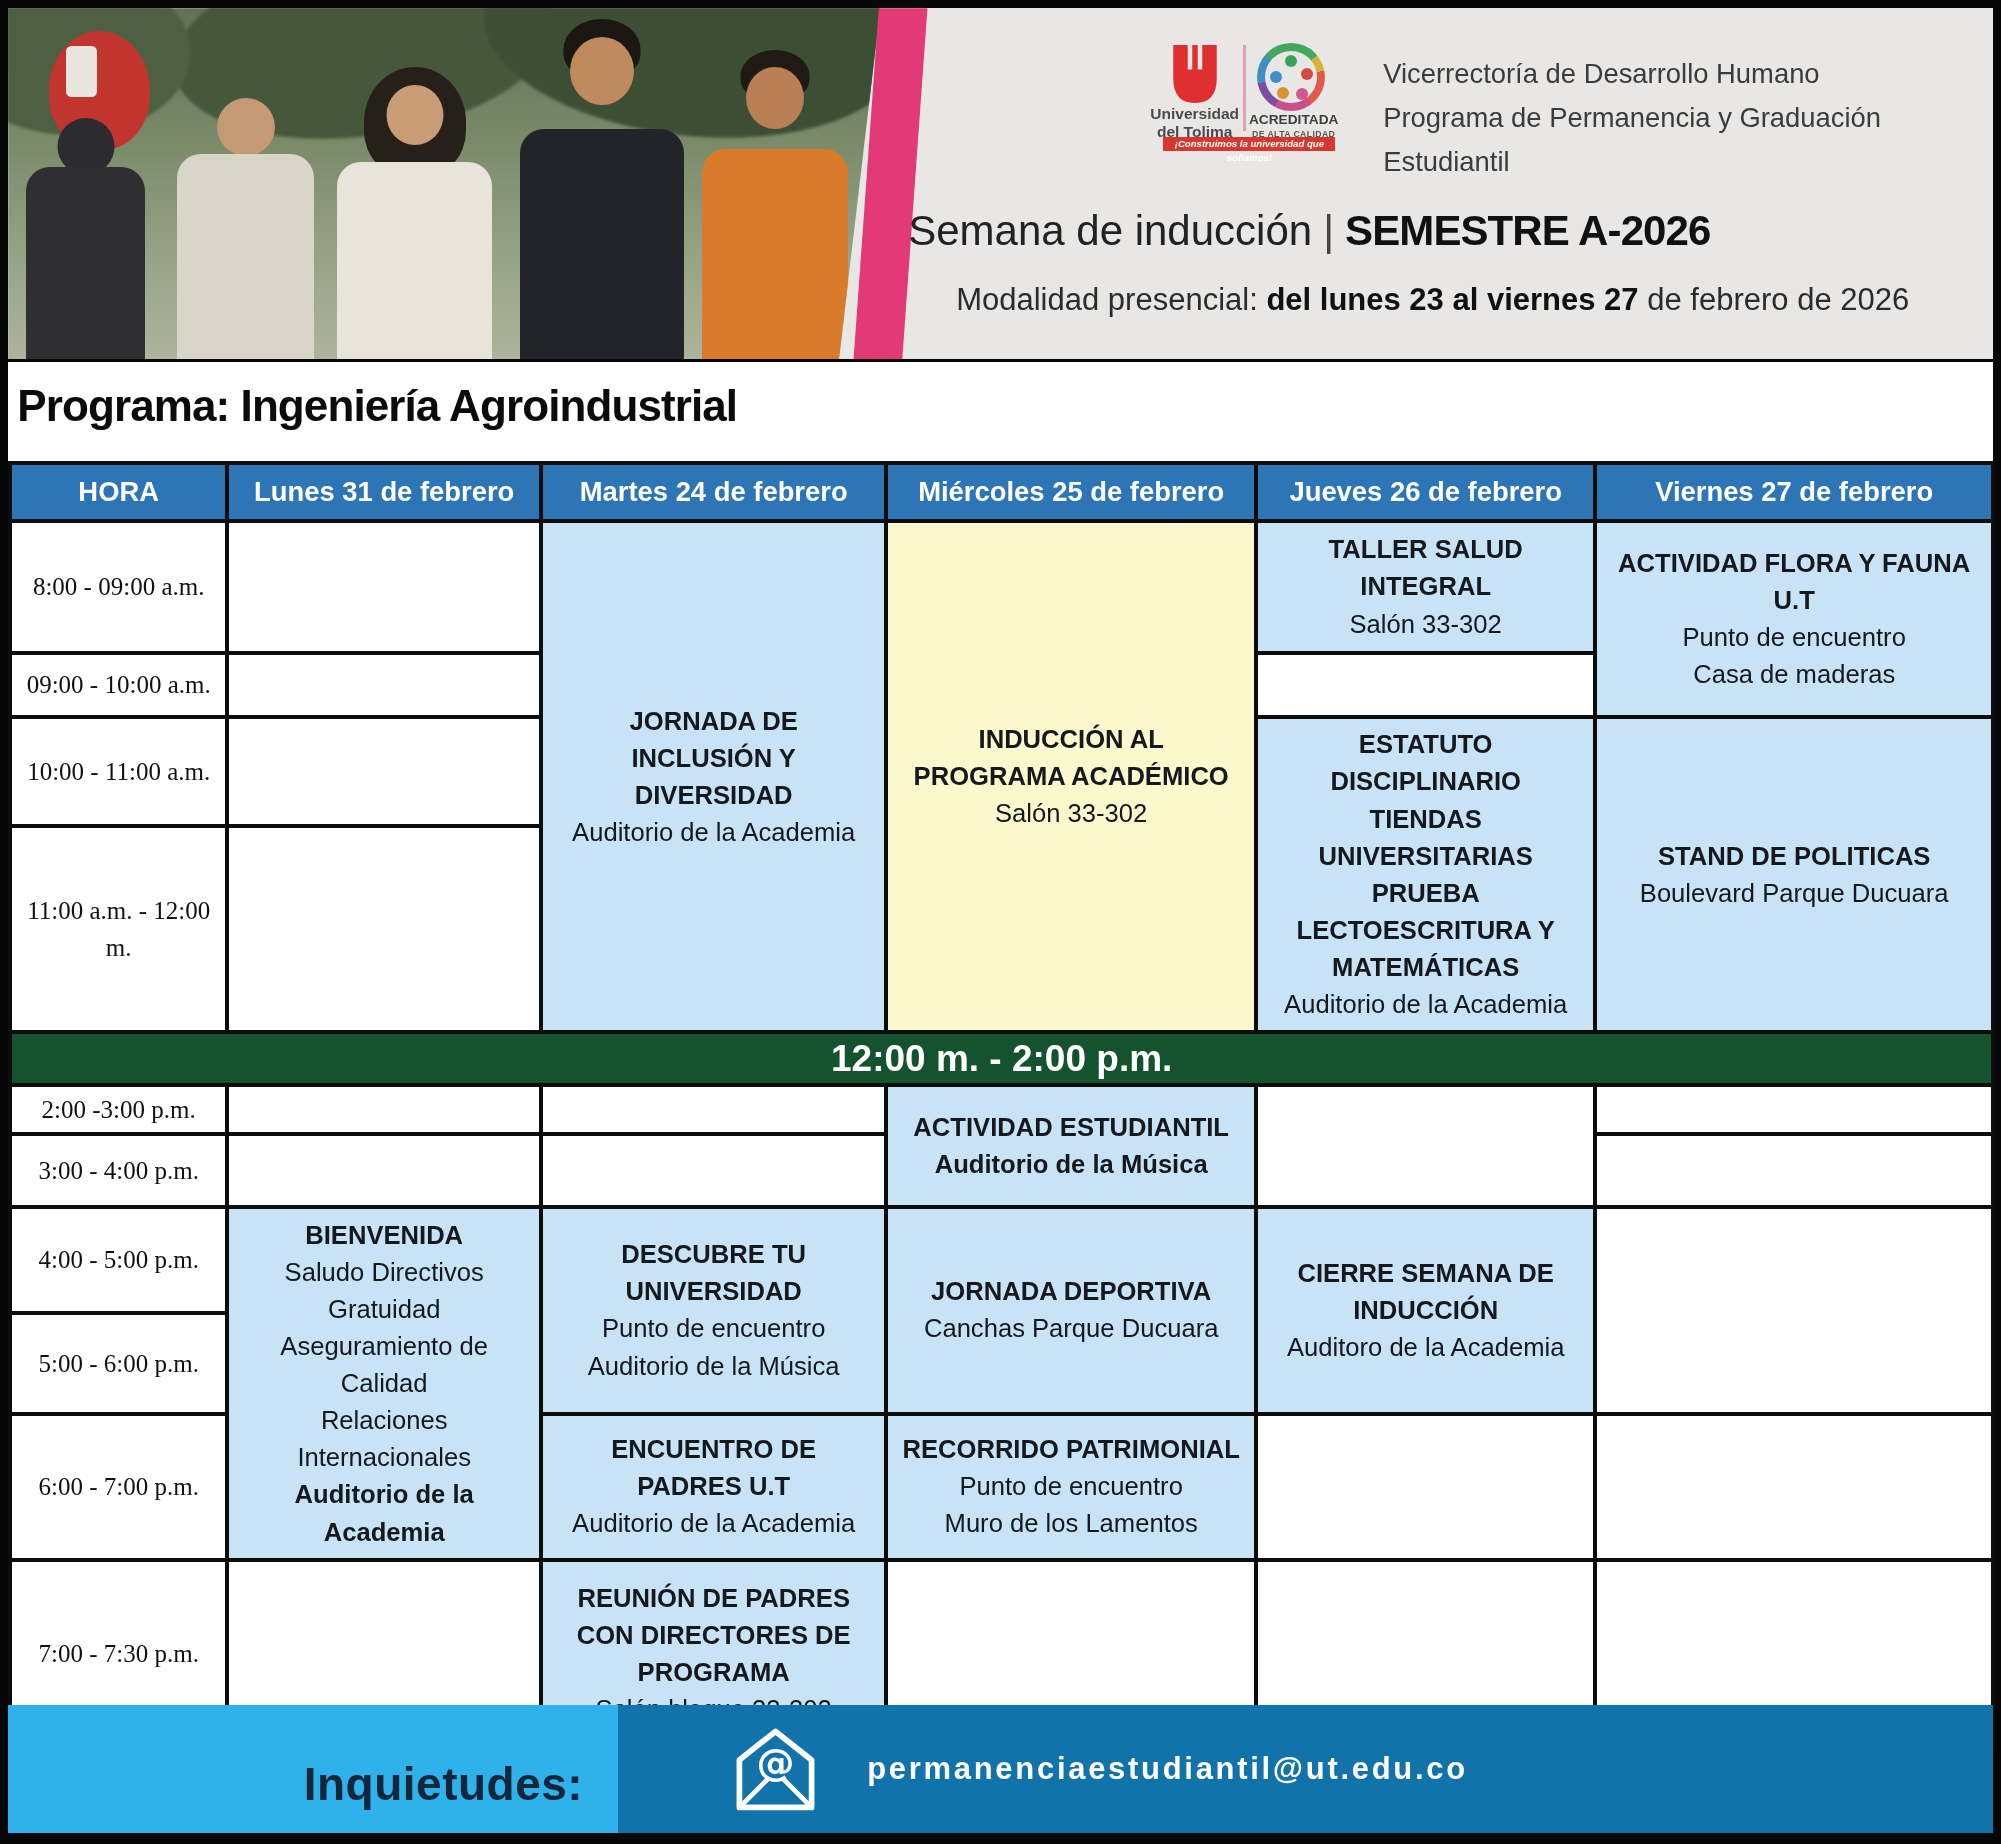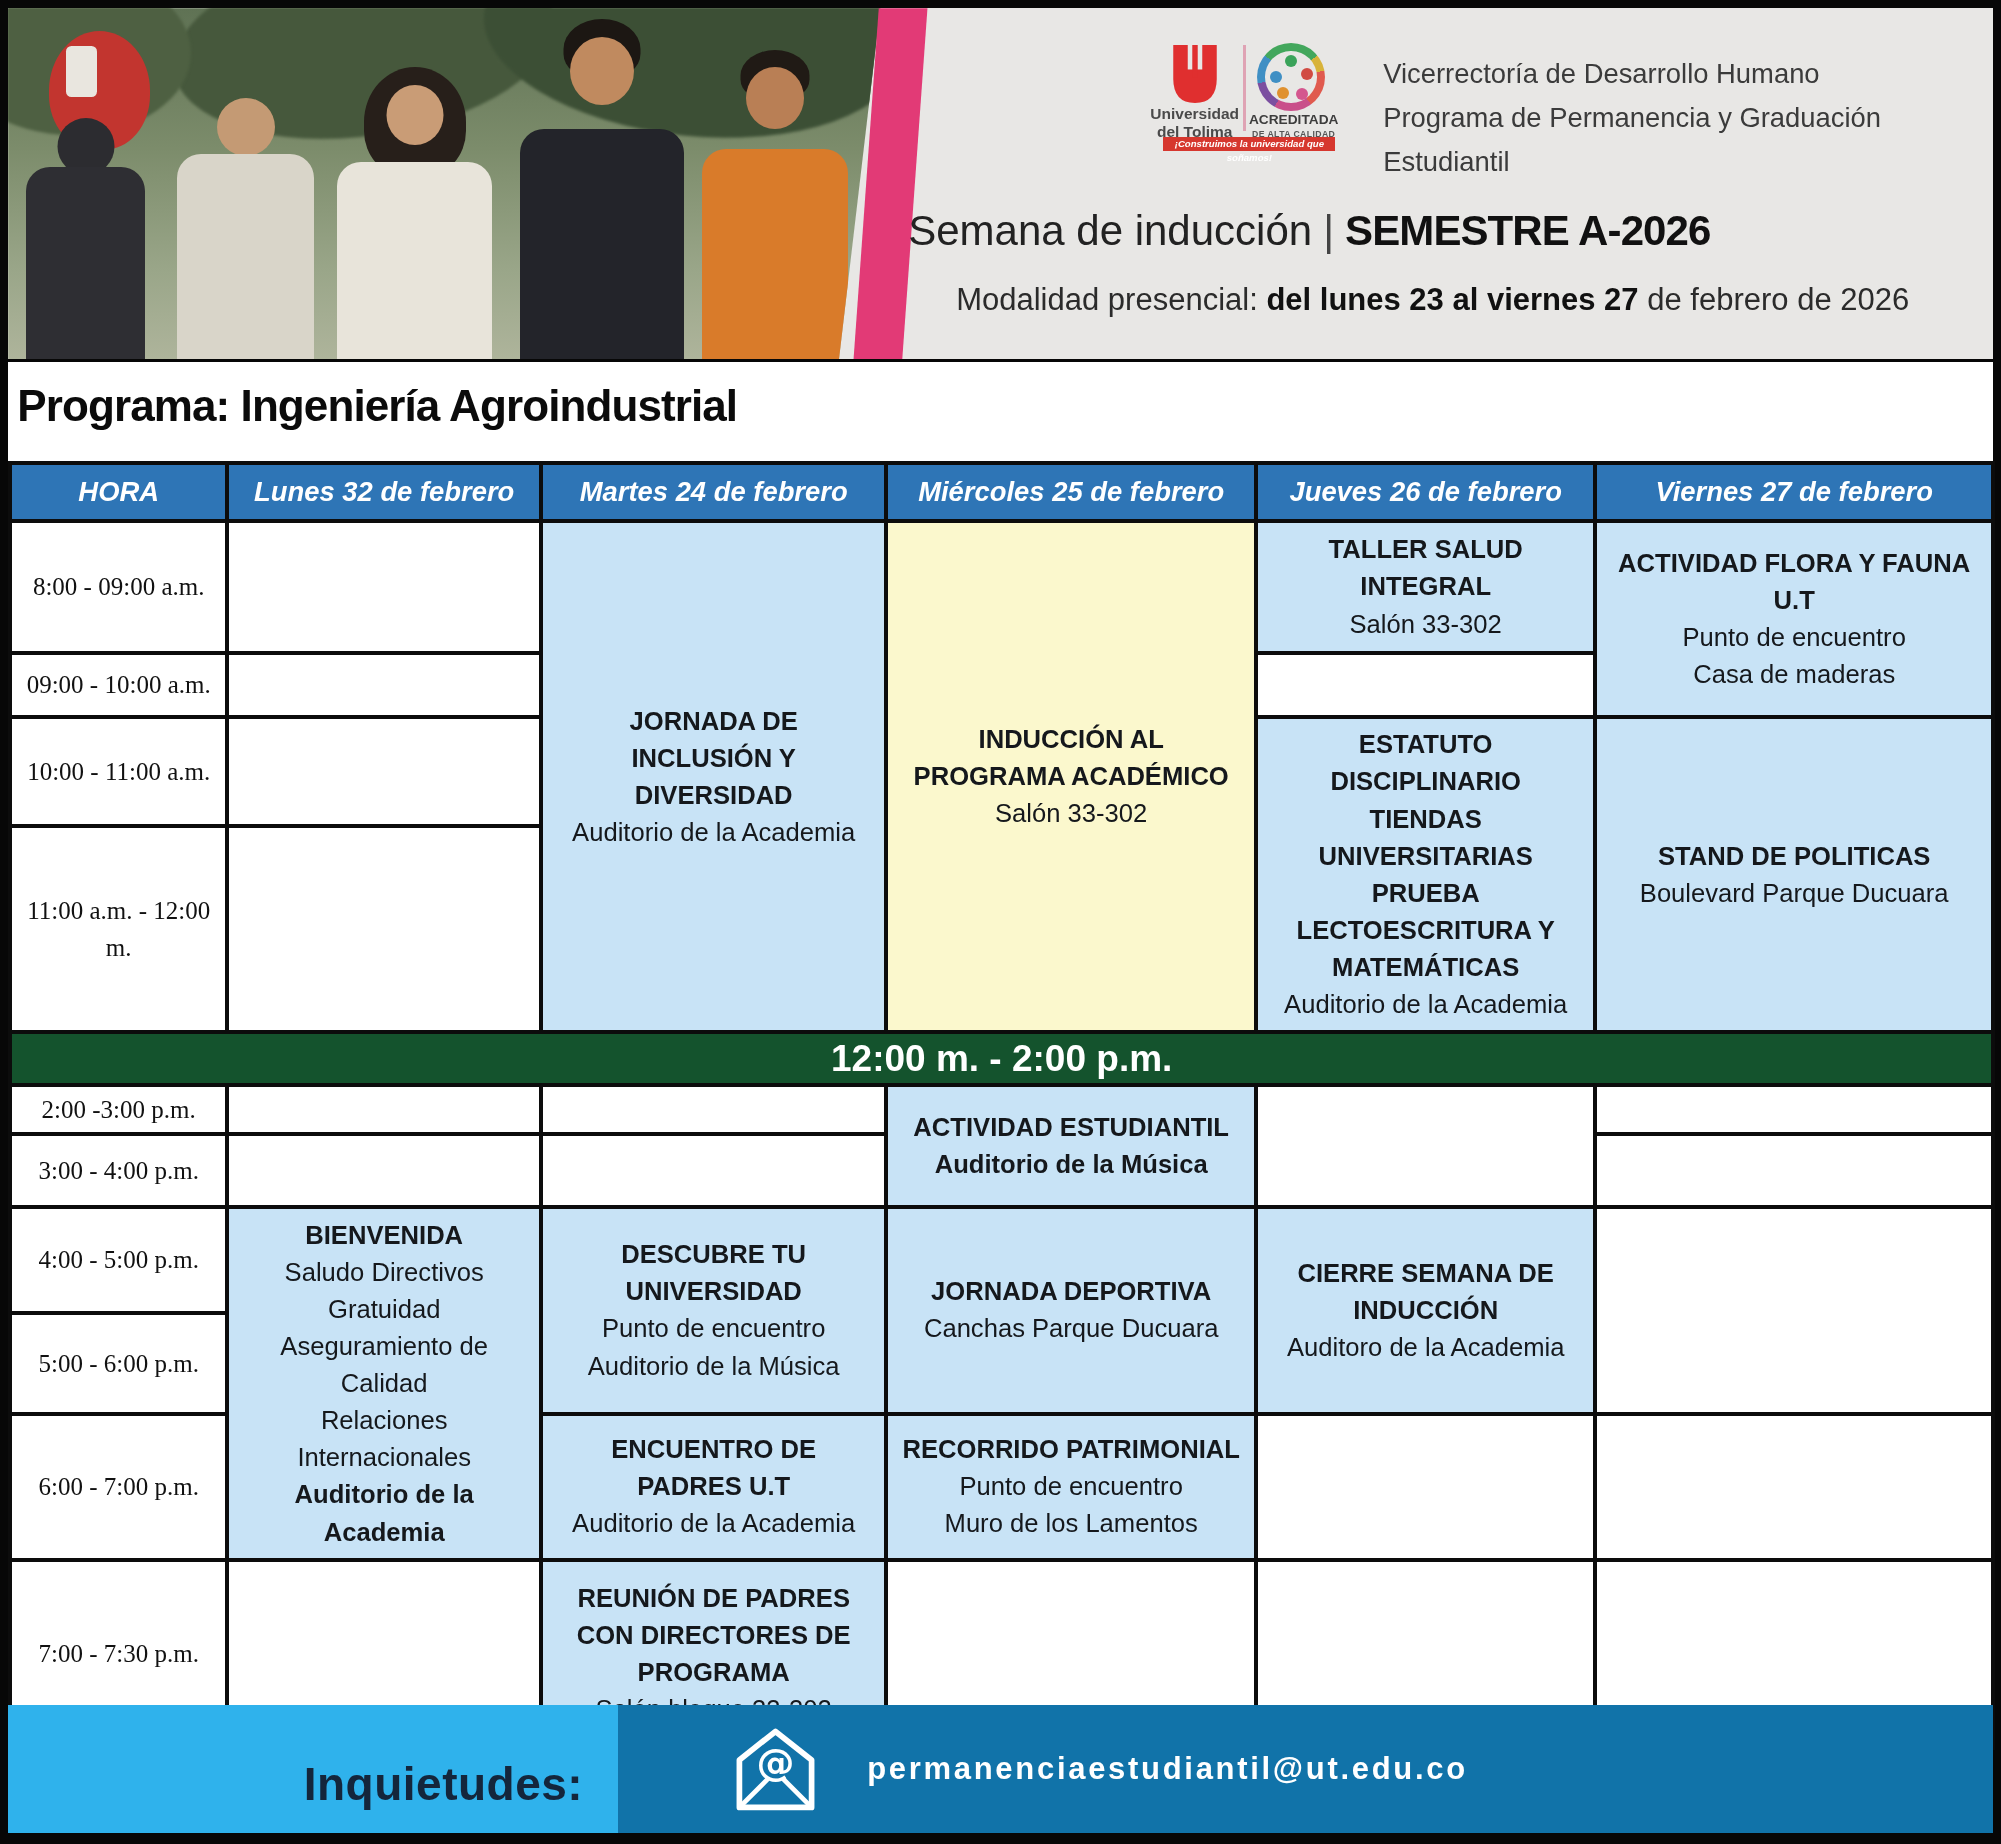--- a/index.html
+++ b/index.html
@@ -57,21 +57,21 @@
 
   
   .program-band{position:absolute;left:8.2px;top:362px;width:1985px;height:99px;background:#fff;}
   .program-band h1{margin:0;padding-left:9.1px;font-size:44px;font-weight:800;color:#0b0b0b;
                    line-height:88px;letter-spacing:-0.9px;}
 
   
   table.schedule{position:absolute;left:8.2px;top:461px;width:1985px;border-collapse:collapse;
                  table-layout:fixed;background:#fff;}
   table.schedule th,table.schedule td{border:4.6px solid #0c0c0c;overflow:hidden;}
-  th.dayhead{background:#2E75B6;color:#fff;font-size:27.4px;font-weight:bold;text-align:center;padding:3.7px 1.8px;font-style:italic;}
+  th.dayhead{background:#2E75B6;color:#fff;font-size:27.4px;font-weight:bold;text-align:center;padding:3.7px 1.8px;}
   td.time{font-size:25px;color:#111;text-align:center;background:#fff;padding:3.7px 7.3px;line-height:1.5;font-family:Liberation Serif, serif;}
   td.empty{background:#fff;}
   td.ev{text-align:center;vertical-align:middle;padding:7.3px 12.8px;color:#15181c;}
   td.blue{background:#C8E3F6;}
   td.yellow{background:#FBF8CD;}
   .ev .t{font-weight:bold;font-size:25.6px;line-height:1.45;}
   .ev .l{font-size:25.6px;line-height:1.45;}
   td.band{background:#14532d;color:#fff;font-weight:bold;font-size:37px;text-align:center;padding:1.8px;}
 
   
@@ -173,21 +173,21 @@
         <col style="width:314px">
         <col style="width:345px">
       <col style="width:370px">
         <col style="width:339px">
         <col style="width:398px">
     </colgroup>
 
     <tbody>
         <tr style="height:58px">
       <th class="dayhead">HORA</th>
-      <th class="dayhead">Lunes 32 de febrero</th>
+      <th class="dayhead">Lunes 31 de febrero</th>
       <th class="dayhead">Martes 24 de febrero</th>
       <th class="dayhead">Miércoles 25 de febrero</th>
       <th class="dayhead">Jueves 26 de febrero</th>
       <th class="dayhead">Viernes 27 de febrero</th>
     </tr>
 
     <tr style="height:132px">
       <td class="time">8:00 - 09:00 a.m.</td>
       <td class="empty"></td>
       <td class="ev blue" rowspan="4">

